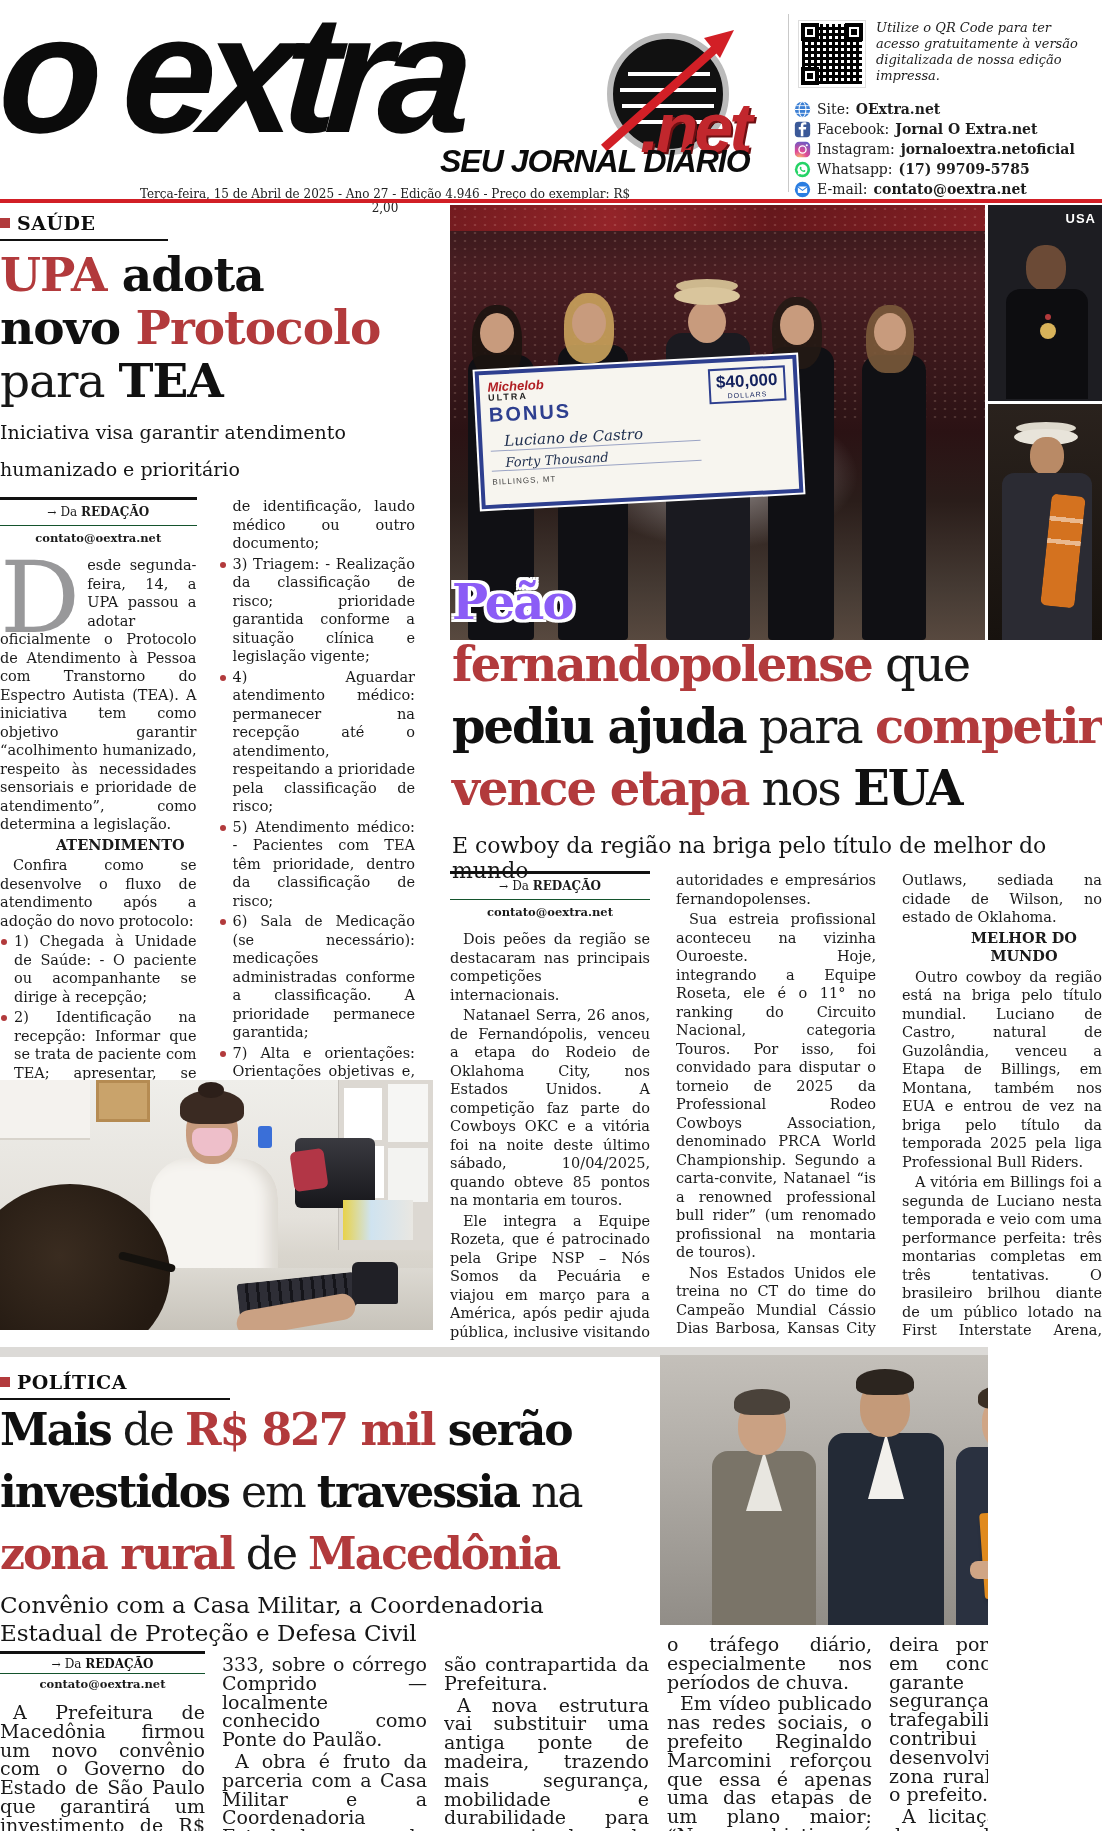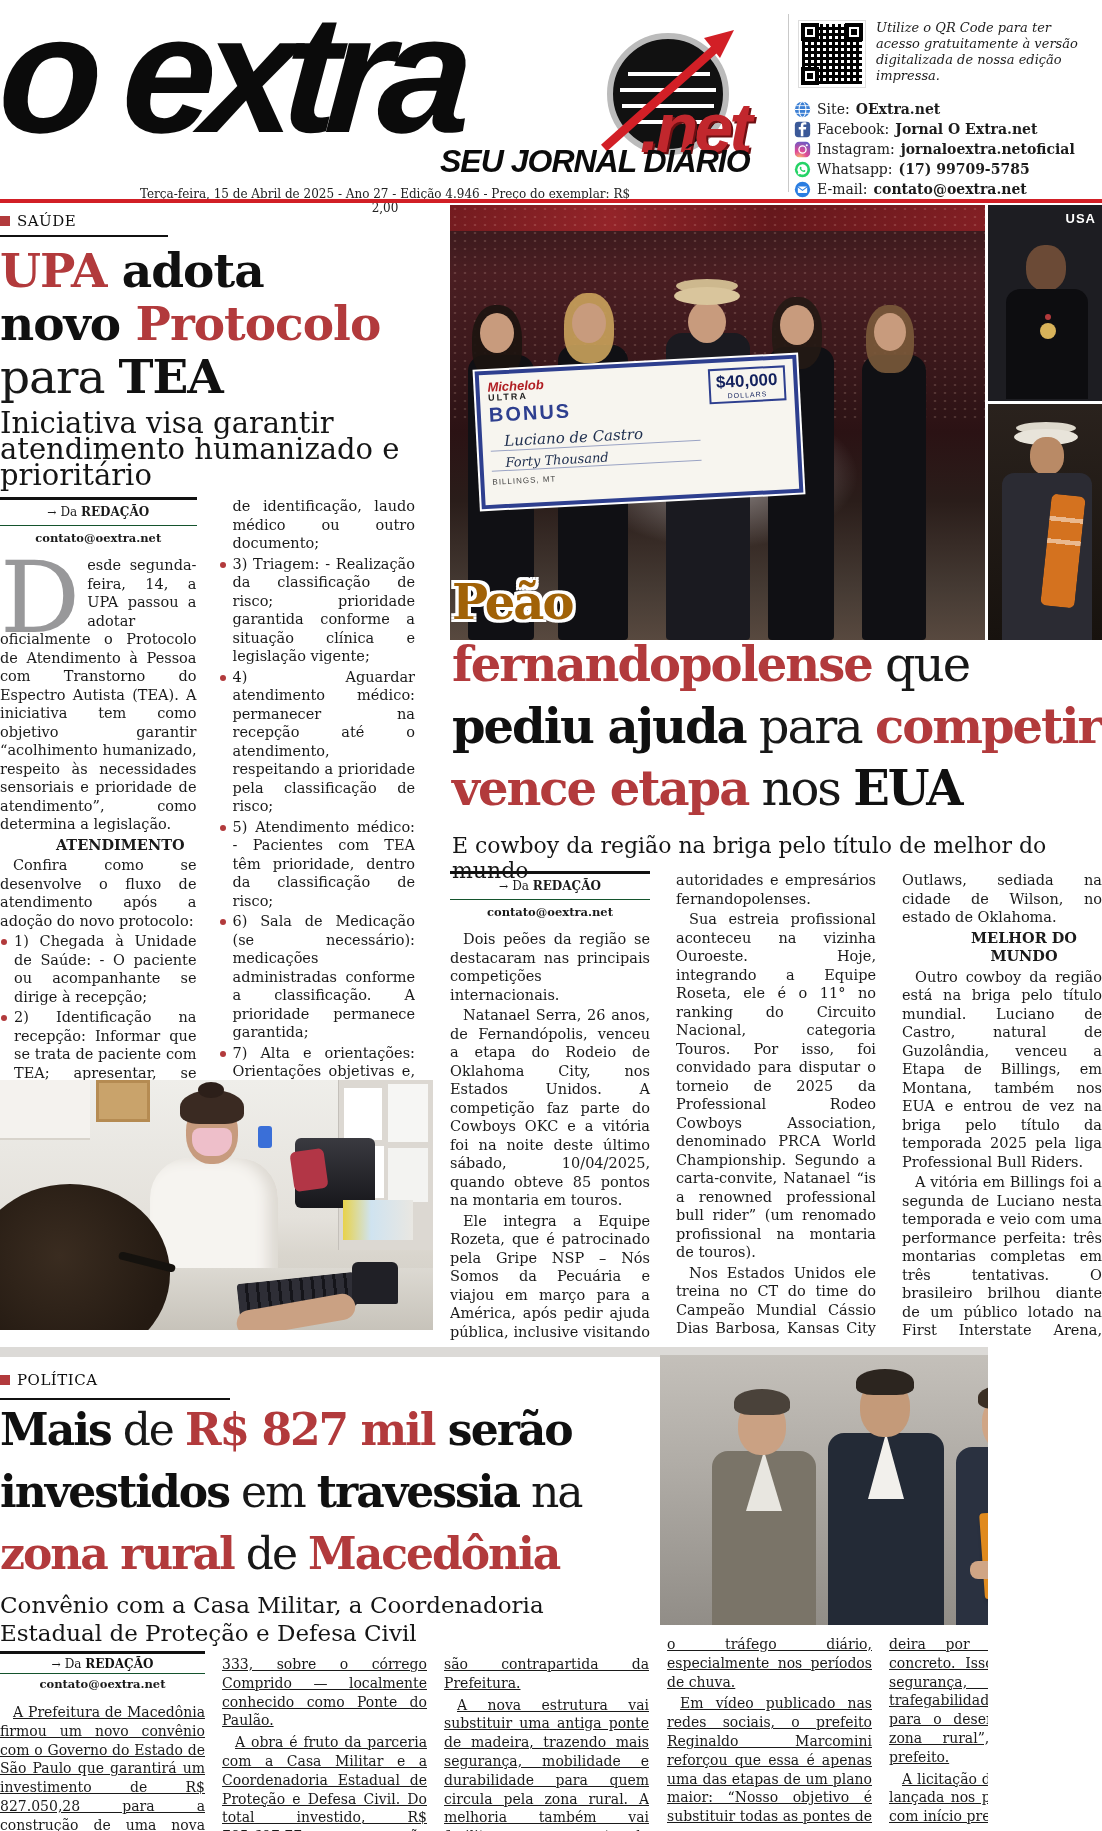--- a/index.html
+++ b/index.html
@@ -55,46 +55,46 @@
   }
   .contacts{ position:absolute; left:794px; top:99px; width:308px; }
   .contact-row{ display:flex; align-items:center; gap:6px; height:20px; font-size:14px; color:#1c1c1c; white-space:nowrap;}
   .contact-row b{ font-size:14px; }
   .cicon{ width:17px; height:17px; flex:0 0 17px; }
   .red-rule{ position:absolute; left:0; top:199px; width:1102px; height:4px; background:#d21f26; }
 
   
   .section-label{ display:flex; align-items:center; gap:7px; }
   .section-label .sq{ width:10px; height:10px; background:#b23a3c; }
-  .section-label .txt{ font-weight:400; font-size:15px; letter-spacing:.5px; color:#0d0d0d;text-align:right; }
+  .section-label .txt{ font-weight:700; font-size:19px; letter-spacing:.5px; color:#0d0d0d;text-align:right; }
   .label-rule{ width:168px; border-bottom:2px solid #111; margin-top:5px; }
   .headline{ font-weight:700; color:#101010; }
   .seg-b{ color:#101010; }
   .seg-r{ color:#b23a3c; }
   .seg-l{ font-weight:400; color:#181818; }
-  .seg-bo{ color:#a16207;
+  .seg-bo{ color:#8b5cf6;
     text-shadow:-3px -3px 0 #fff,3px -3px 0 #fff,-3px 3px 0 #fff,3px 3px 0 #fff,0 -3px 0 #fff,0 3px 0 #fff,-3px 0 0 #fff,3px 0 0 #fff; }
   .subtitle{ font-weight:400; color:#151515; }
   .byline{ margin-bottom:9px; }
   .byline .top{ border-top:3px solid #111; border-bottom:1px solid #14532d; text-align:center; padding:3px 0 2px; font-size:12px; }
   .byline .top .arrow{ font-size:11px; }
   .byline .mail{ text-align:center; font-size:11.5px; font-weight:700; padding-top:3px; color:#1a1a1a; }
   .cols{ column-fill:auto; text-align:justify; font-size:14.5px; line-height:18.5px; color:#1a1a1a; overflow:hidden; }
   .cols p{ margin:0 0 2px; text-indent:13px; }
   .cols p.lead{ text-indent:0; }
   .midhead{ text-align:center; font-weight:700; margin:2px 0;padding-left:44px; }
   .dropcap{ float:left; font-size:100px; line-height:76px; height:74px; padding:4px 7px 0 0; color:#98989a; font-weight:400; }
   ul.bullets{ list-style:none; }
   ul.bullets li{ position:relative; padding-left:14px; margin:0 0 2px; text-align:justify; }
   ul.bullets li::before{ content:""; position:absolute; left:1px; top:7px; width:6px; height:6px; border-radius:50%; background:#b23a3c; }
 
   
   .health{ position:absolute; left:0; top:212px; width:415px; }
   .health .headline{ margin-top:7px; font-size:47px; line-height:53px; letter-spacing:-1px; }
-  .health .subtitle{ margin-top:7px; font-size:29px; line-height:26px; }
+  .health .subtitle{ margin-top:7px; font-size:19px; line-height:37px; }
   .health .cols{ margin-top:9px; height:604px; column-count:2; column-gap:22px; }
 
   
   .photo{ position:absolute; overflow:hidden; background:#777; }
   .photo *{ position:absolute; }
   
   .upa-photo{ left:0; top:1080px; width:433px; height:250px;
     background:linear-gradient(180deg,#efeeea 0%,#e4e1db 55%,#d9d5cd 70%,#cfccc4 100%); }
   .upa-wallpapers{ right:0; top:0; width:95px; height:170px;
     background:
@@ -197,21 +197,21 @@
   .pp-b2{ left:168px; top:78px; width:116px; height:192px; background:#232a36; }
   .pp-s2{ left:208px; top:78px; width:36px; height:66px; background:#f2f0ec; clip-path:polygon(50% 0,0 100%,100% 100%); }
   .pp-h2{ left:200px; top:24px; width:50px; height:58px; background:#c49a79; border-radius:46%; }
   .pp-hr2{ left:196px; top:14px; width:58px; height:26px; background:#2c251f; border-radius:50% 50% 30% 30%; }
   .pp-b3{ left:296px; top:92px; width:110px; height:178px; background:#2a3140; }
   .pp-h3{ left:322px; top:40px; width:48px; height:56px; background:#d0a585; border-radius:46%; }
   .pp-hr3{ left:318px; top:30px; width:56px; height:24px; background:#3a2e24; border-radius:50% 50% 30% 30%; }
   .pp-folder{ left:322px; top:156px; width:72px; height:86px; background:#e08a1e; border-radius:4px; transform:rotate(-4deg); box-shadow:2px 3px 4px rgba(0,0,0,.35); }
   .pp-logo{ left:346px; top:174px; width:0; height:0; border-left:12px solid transparent; border-right:12px solid transparent; border-bottom:20px solid #fff; transform:rotate(-4deg); }
   .pp-hand{ left:310px; top:206px; width:26px; height:18px; background:#d0a585; border-radius:8px; }
-  .pcol{ position:absolute; text-align:justify; font-size:14px; line-height:18.8px; color:#1a1a1a; overflow:hidden;text-decoration:underline; }
+  .pcol{ position:absolute; text-align:justify; font-size:19px; line-height:18.8px; color:#1a1a1a; overflow:hidden; }
   .pcol p{ margin:0 0 3px; }
   .pcol p + p{ text-indent:13px; }
   .pcol.first-indent p:first-child{ text-indent:13px; }
   .pc1{ left:0; top:356px; width:205px; height:128px; }
   .pc2{ left:222px; top:308px; width:205px; height:176px; }
   .pc3{ left:444px; top:308px; width:205px; height:176px; }
   .pc4{ left:667px; top:288px; width:205px; height:196px; }
   .pc5{ left:889px; top:288px; width:213px; height:196px; }
 </style>
 </head>

